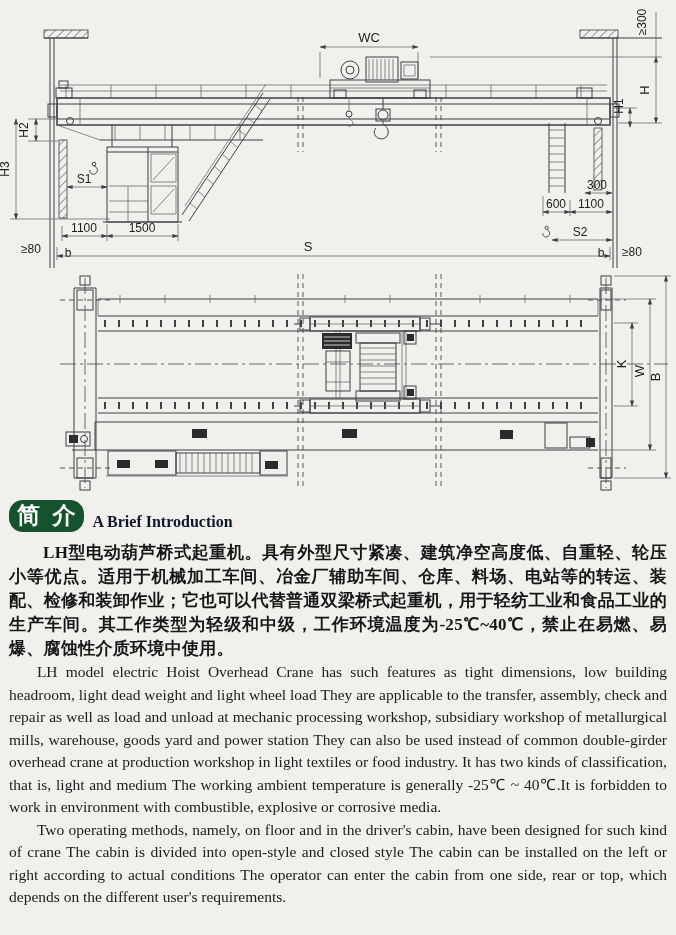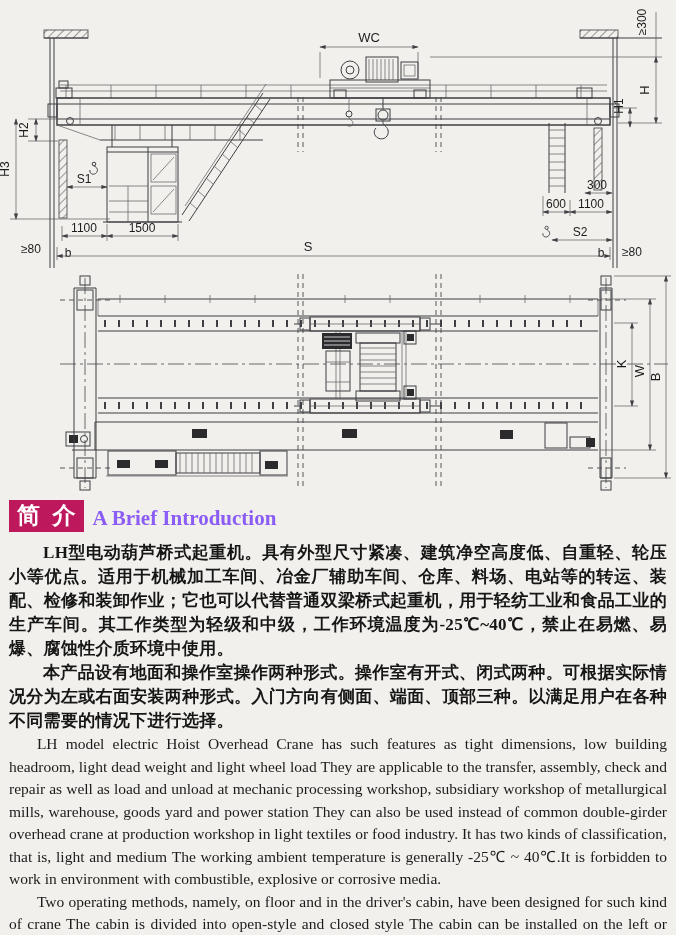--- a/index.html
+++ b/index.html
@@ -16,24 +16,24 @@
   svg .cl{stroke:#46464b;stroke-width:0.8;fill:none;stroke-dasharray:16 4 3 4;}
   svg .riv{stroke:#3f3f44;stroke-width:7;stroke-dasharray:2 12;fill:none;}
   svg .hat{fill:url(#hatch);stroke:#3f3f44;stroke-width:0.8;}
   svg .dk{fill:#2b2b2e;stroke:none;}
   svg .dt{font-family:"Liberation Sans",sans-serif;font-size:12px;fill:#1c1c1c;}
   svg .dtb{font-size:13px;}
   svg text{user-select:none;}
   .intro{position:absolute;top:498px;left:0;width:676px;}
   .intro-heading{display:flex;align-items:flex-end;gap:8px;margin:2px 0 9px 9px;}
   .zh-badge{
-    background:#be185d;color:#ffffff;font-weight:bold;font-size:23px;line-height:1;
-    padding:4px 6px 5px 8px;letter-spacing:3px;font-family:"Liberation Sans",sans-serif;
-  }
-  .en-title{font-weight:bold;font-size:21px;color:#8b5cf6;padding-bottom:1px;}
+    background:#14532d;color:#ffffff;font-weight:bold;font-size:23px;line-height:1;
+    padding:4px 6px 5px 8px;letter-spacing:3px;font-family:"Liberation Sans",sans-serif;border-radius:14px;
+  }
+  .en-title{font-weight:bold;font-size:16px;color:#0f172a;padding-bottom:1px;}
   p.zh{
     margin:0;padding:0 9px;font-size:17px;line-height:24px;font-weight:bold;
     color:#161616;text-align:justify;text-indent:2em;letter-spacing:0.3px;
   }
   p.en{
     margin:0;padding:0 9px;font-size:15.5px;line-height:22.5px;color:#1b1b1b;
     text-align:justify;text-indent:1.8em;
   }
   p.en.first{}
 </style>
@@ -275,16 +275,15 @@
     <text transform="rotate(-90 660 377)" x="660" y="377" text-anchor="middle" class="dt dtb">B</text>
   </g>
 </svg>
 
 <div class="intro">
   <div class="intro-heading">
     <span class="zh-badge">简 介</span>
     <span class="en-title">A Brief Introduction</span>
   </div>
   <p class="zh">LH型电动葫芦桥式起重机。具有外型尺寸紧凑、建筑净空高度低、自重轻、轮压小等优点。适用于机械加工车间、冶金厂辅助车间、仓库、料场、电站等的转运、装配、检修和装卸作业；它也可以代替普通双梁桥式起重机，用于轻纺工业和食品工业的生产车间。其工作类型为轻级和中级，工作环境温度为-25℃~40℃，禁止在易燃、易爆、腐蚀性介质环境中使用。</p>
-  <p class="zh">本产品设有地面和操作室操作两种形式。操作室有开式、闭式两种。可根据实际情况分为左或右面安装两种形式。入门方向有侧面、端面、顶部三种。以满足用户在各种不同需要的情况下进行选择。</p>
   <p class="en first">LH model electric Hoist Overhead Crane has such features as tight dimensions, low building headroom, light dead weight and light wheel load They are applicable to the transfer, assembly, check and repair as well as load and unload at mechanic processing workshop, subsidiary workshop of metallurgical mills, warehouse, goods yard and power station They can also be used instead of common double-girder overhead crane at production workshop in light textiles or food industry. It has two kinds of classification, that is, light and medium The working ambient temperature is generally -25℃ ~ 40℃.It is forbidden to work in environment with combustible, explosive or corrosive media.</p>
   <p class="en">Two operating methods, namely, on floor and in the driver's cabin, have been designed for such kind of crane The cabin is divided into open-style and closed style The cabin can be installed on the left or right according to actual conditions The operator can enter the cabin from one side, rear or top, which depends on the different user's requirements.</p>
 </div>
 
 </body></html>

